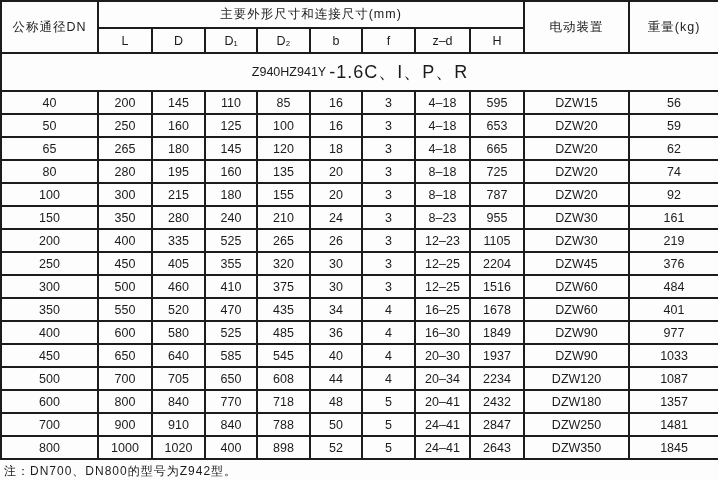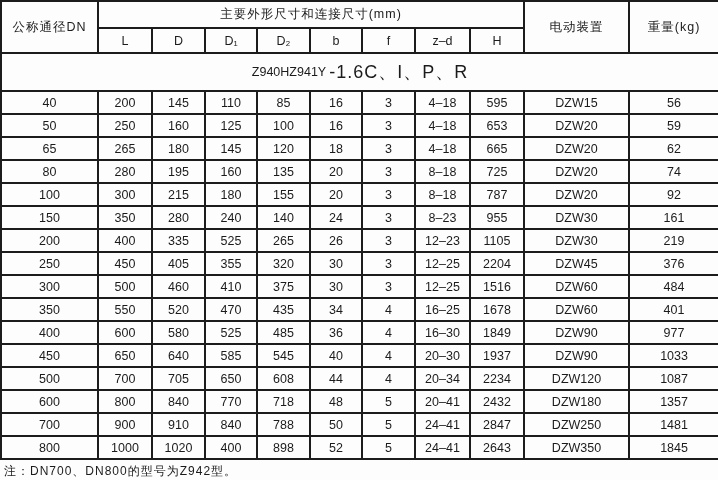--- a/index.html
+++ b/index.html
@@ -175,21 +175,21 @@
           <td>8–18</td>
           <td>787</td>
           <td>DZW20</td>
           <td>92</td>
         </tr>
         <tr class="data-row">
           <td>150</td>
           <td>350</td>
           <td>280</td>
           <td>240</td>
-          <td>140</td>
+          <td>210</td>
           <td>24</td>
           <td>3</td>
           <td>8–23</td>
           <td>955</td>
           <td>DZW30</td>
           <td>161</td>
         </tr>
         <tr class="data-row">
           <td>200</td>
           <td>400</td>

